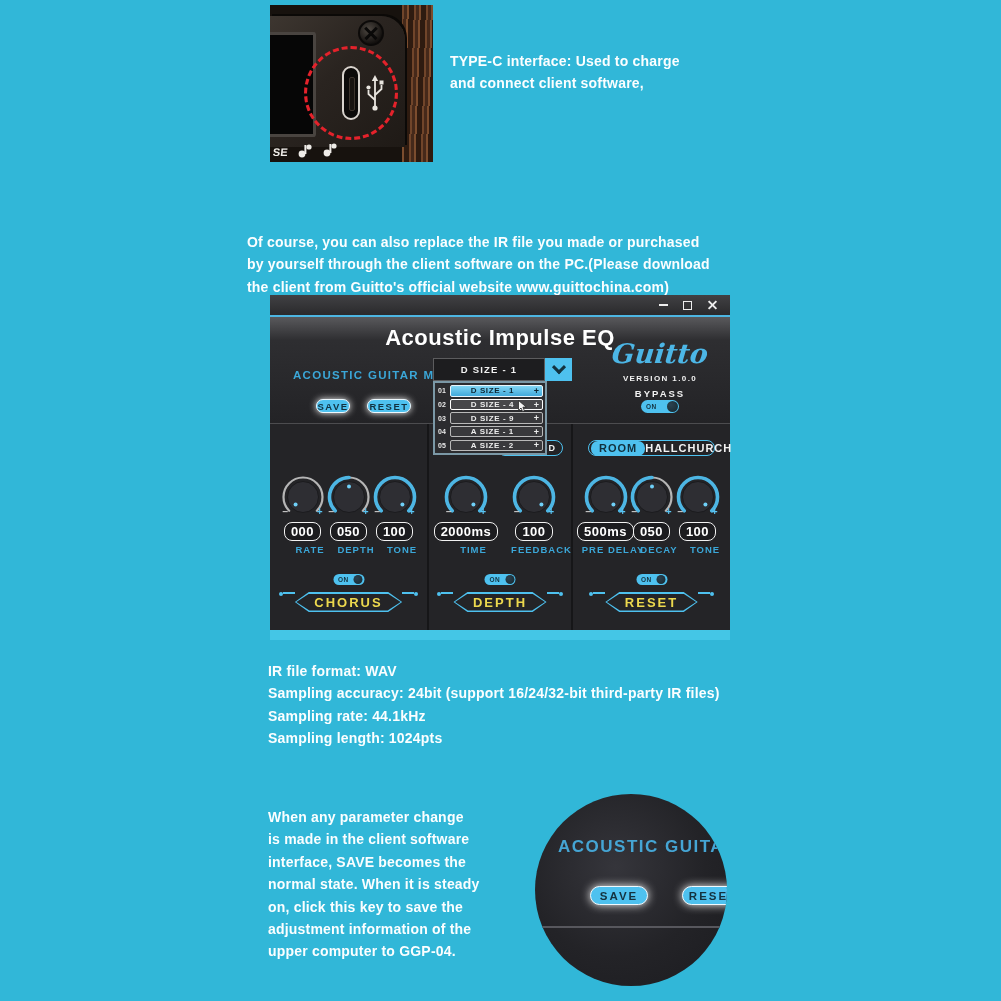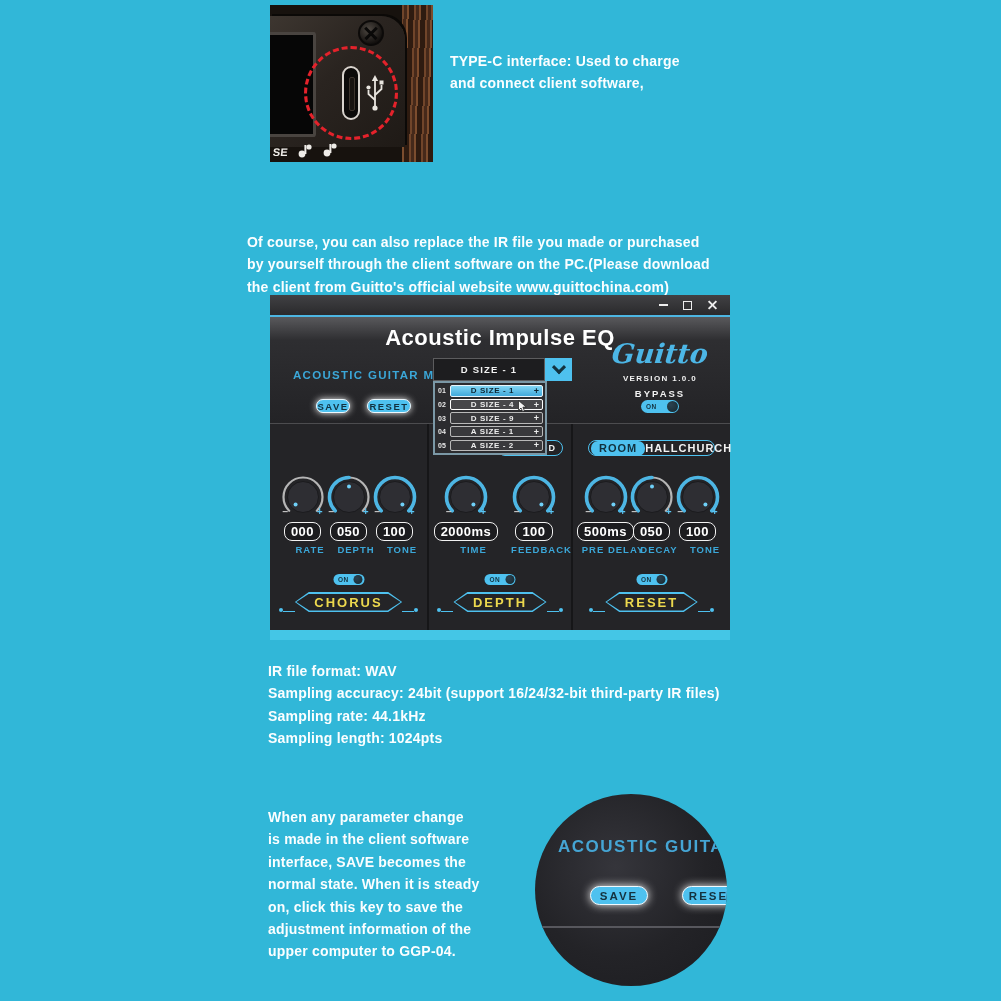--- a/index.html
+++ b/index.html
@@ -114,21 +114,21 @@
   .col-delay .knob-row { gap:23px; }
   .knob-unit { width:45px; display:flex; flex-direction:column; align-items:center; }
   .knob-svg-wrap { position:relative; width:46px; height:46px; }
   .knob-minus { position:absolute; left:3px; bottom:3px; color:#c9c9c9; font-size:10px; font-weight:bold; }
   .knob-plus  { position:absolute; right:3px; bottom:3px; color:#5ac4f2; font-size:10px; font-weight:bold; }
   .knob-value { margin-top:2px; border:1.5px solid #f2f2f2; border-radius:8px; padding:1px 6px;
                 color:#fff; font-size:13px; font-weight:bold; letter-spacing:.5px; background:rgba(0,0,0,.2); white-space:nowrap; }
   .knob-label { margin-top:3px; color:#3ba7d8; font-size:9.5px; font-weight:bold; letter-spacing:1px; white-space:nowrap;padding-left:15px; }
   .sec-toggle { position:absolute; top:150px; left:50%; transform:translateX(-50%); width:31px; height:11px; }
   .sec-toggle .tg-knob { width:9px; height:9px; }
-  .plate-row { position:absolute; top:168px; left:0; width:100%; display:flex; align-items:flex-end; justify-content:center; }
+  .plate-row { position:absolute; top:168px; left:0; width:100%; display:flex; align-items:flex-start; justify-content:center; }
   .plate-dot { width:4px; height:4px; border-radius:50%; background:#4ec1ef; }
   .plate-line { width:12px; height:1.5px; background:#4ec1ef; }
   .plate-outer { background:#4ec1ef; padding:1.5px;
      clip-path:polygon(0 50%,14px 0,calc(100% - 14px) 0,100% 50%,calc(100% - 14px) 100%,14px 100%); }
   .plate-inner { background:#242427; height:17px; display:flex; align-items:center; justify-content:center; padding:0 18px;
      clip-path:polygon(0 50%,13px 0,calc(100% - 13px) 0,100% 50%,calc(100% - 13px) 100%,13px 100%); }
   .plate-inner span { color:#ecd84e; font-size:13px; font-weight:bold; letter-spacing:2px; }
   .win-bottom { position:absolute; left:0; top:335px; width:100%; height:10px; background:#44c6e6; }
 
   

